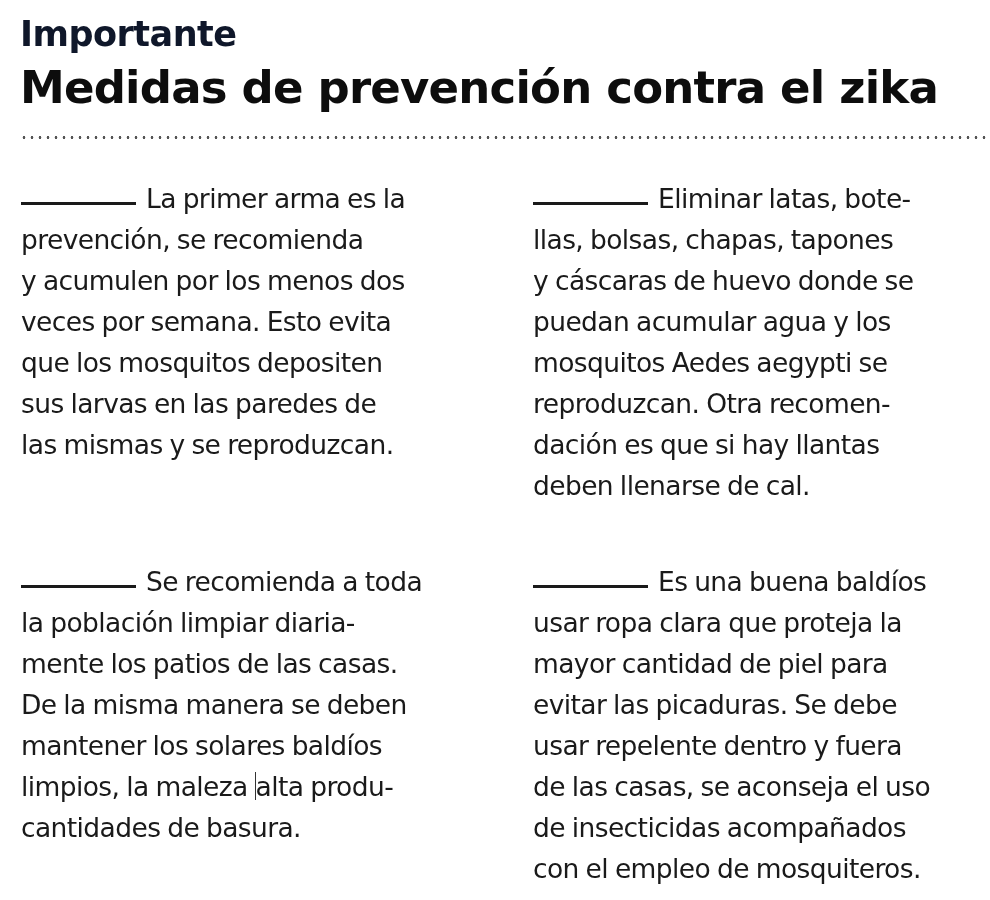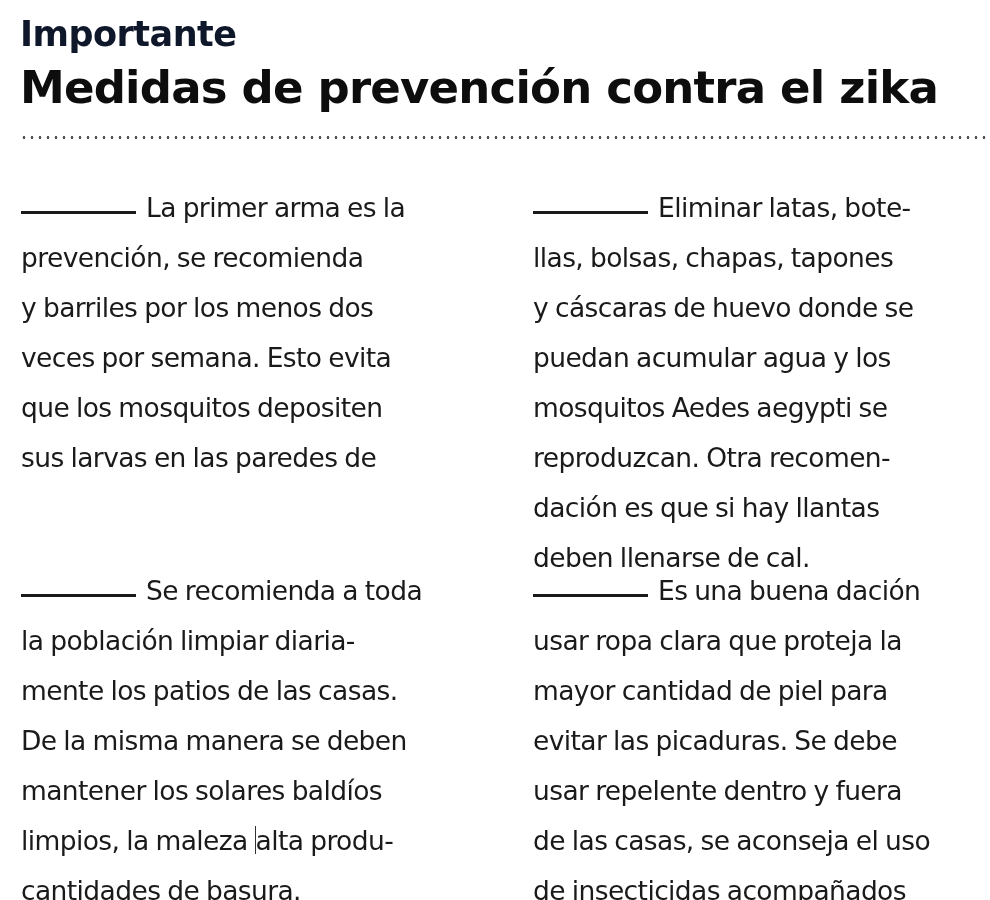--- a/index.html
+++ b/index.html
@@ -54,21 +54,20 @@
       font-family: "DejaVu Sans", sans-serif;
       font-size: 26.5px;
       line-height: 41px;
       color: #1a1a1a;
       letter-spacing: -0.6px;
       word-spacing: -1px;
     }
     .col .line {
       display: block;
       white-space: nowrap;
-      margin-top: 9px;
     }
     .blank {
       display: inline-block;
       width: 115px;
       height: 0;
       border-bottom: 3px solid #1a1a1a;
       margin-right: 10px;
       vertical-align: 3px;
     }
     .p1 { left: 21px; top: 178px; }
@@ -87,24 +86,25 @@
 <body>
 
 <div>
   <div class="kicker">Importante</div>
   <h1 class="headline" style="margin:0;">Medidas de prevención contra el zika</h1>
   <div class="rule"></div>
 
   <div class="col p1">
     <span class="line"><span class="blank"></span><span>La primer arma es la</span></span>
     <span class="line">prevención, se recomienda</span>
-    <span class="line">y barriles por los menos dos</span>
+    <span class="line">y acumulen por los menos dos</span>
     <span class="line">veces por semana. Esto evita</span>
     <span class="line">que los mosquitos depositen</span>
     <span class="line">sus larvas en las paredes de</span>
+    <span class="line">las mismas y se reproduzcan.</span>
   </div>
 
   <div class="col p2">
     <span class="line"><span class="blank"></span><span>Eliminar latas, bote-</span></span>
     <span class="line">llas, bolsas, chapas, tapones</span>
     <span class="line">y cáscaras de huevo donde se</span>
     <span class="line">puedan acumular agua y los</span>
     <span class="line">mosquitos Aedes aegypti se</span>
     <span class="line">reproduzcan. Otra recomen-</span>
     <span class="line">dación es que si hay llantas</span>
@@ -115,21 +115,21 @@
     <span class="line"><span class="blank"></span><span>Se recomienda a toda</span></span>
     <span class="line">la población limpiar diaria-</span>
     <span class="line">mente los patios de las casas.</span>
     <span class="line">De la misma manera se deben</span>
     <span class="line">mantener los solares baldíos</span>
     <span class="line"><span>limpios, la maleza </span><span class="cursor-mark"></span><span>alta produ-</span></span>
     <span class="line">cantidades de basura.</span>
   </div>
 
   <div class="col p4">
-    <span class="line"><span class="blank"></span><span>Es una buena dación</span></span>
+    <span class="line"><span class="blank"></span><span>Es una buena baldíos</span></span>
     <span class="line">usar ropa clara que proteja la</span>
     <span class="line">mayor cantidad de piel para</span>
     <span class="line">evitar las picaduras. Se debe</span>
     <span class="line">usar repelente dentro y fuera</span>
     <span class="line">de las casas, se aconseja el uso</span>
     <span class="line">de insecticidas acompañados</span>
     <span class="line">con el empleo de mosquiteros.</span>
   </div>
 </div>
 

